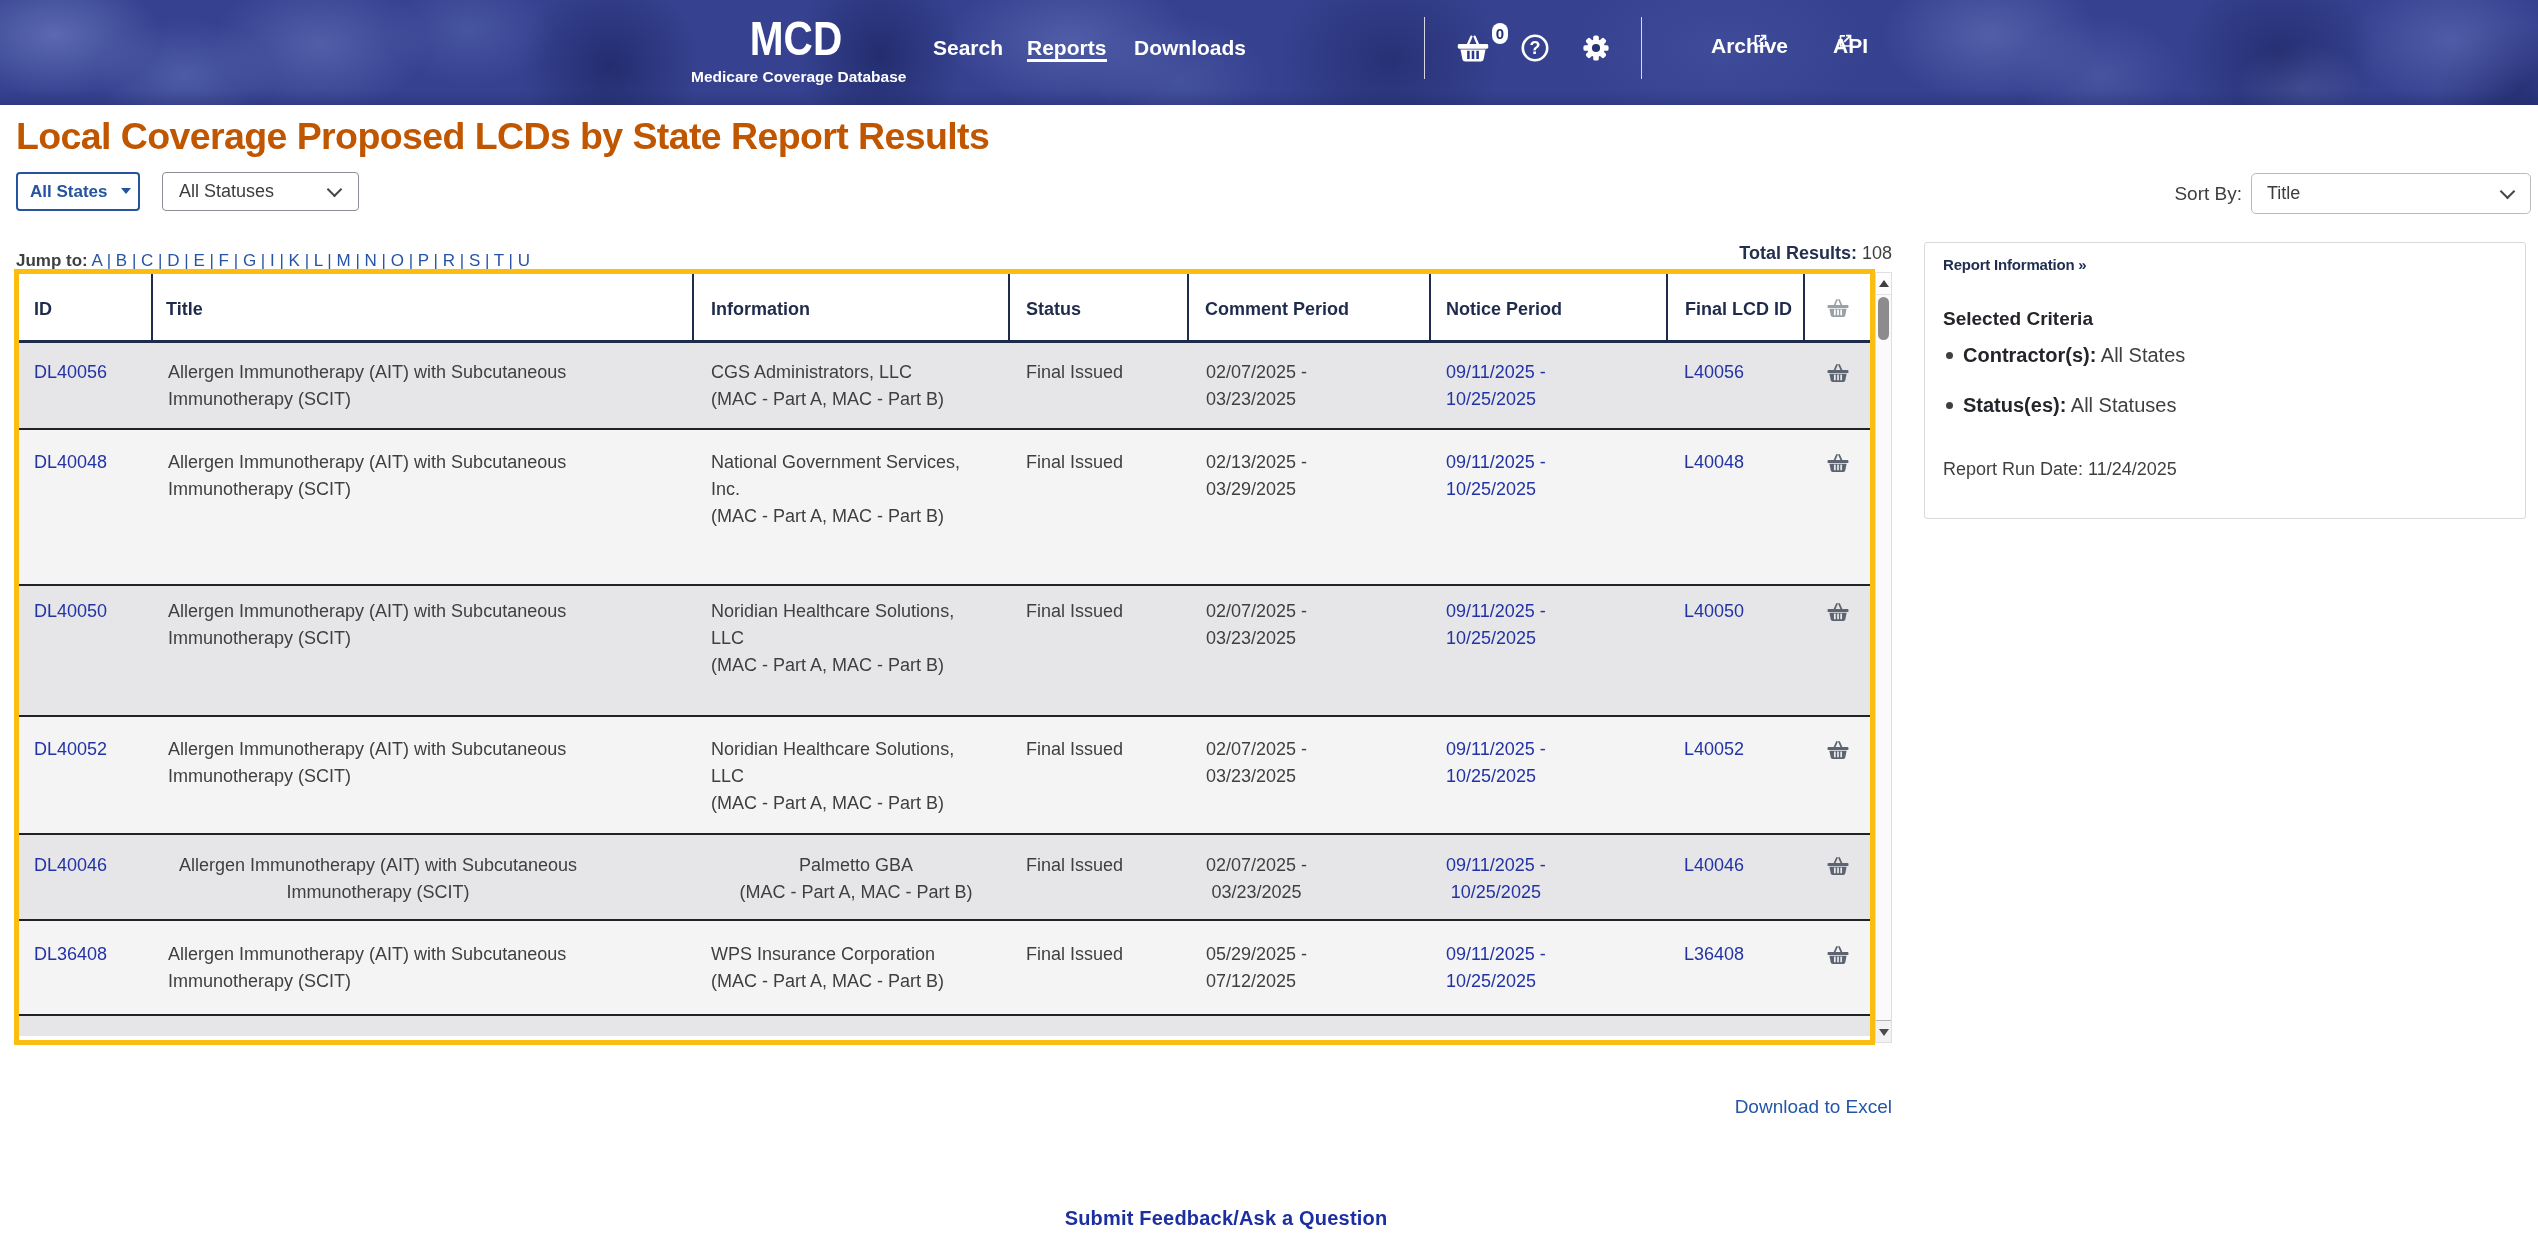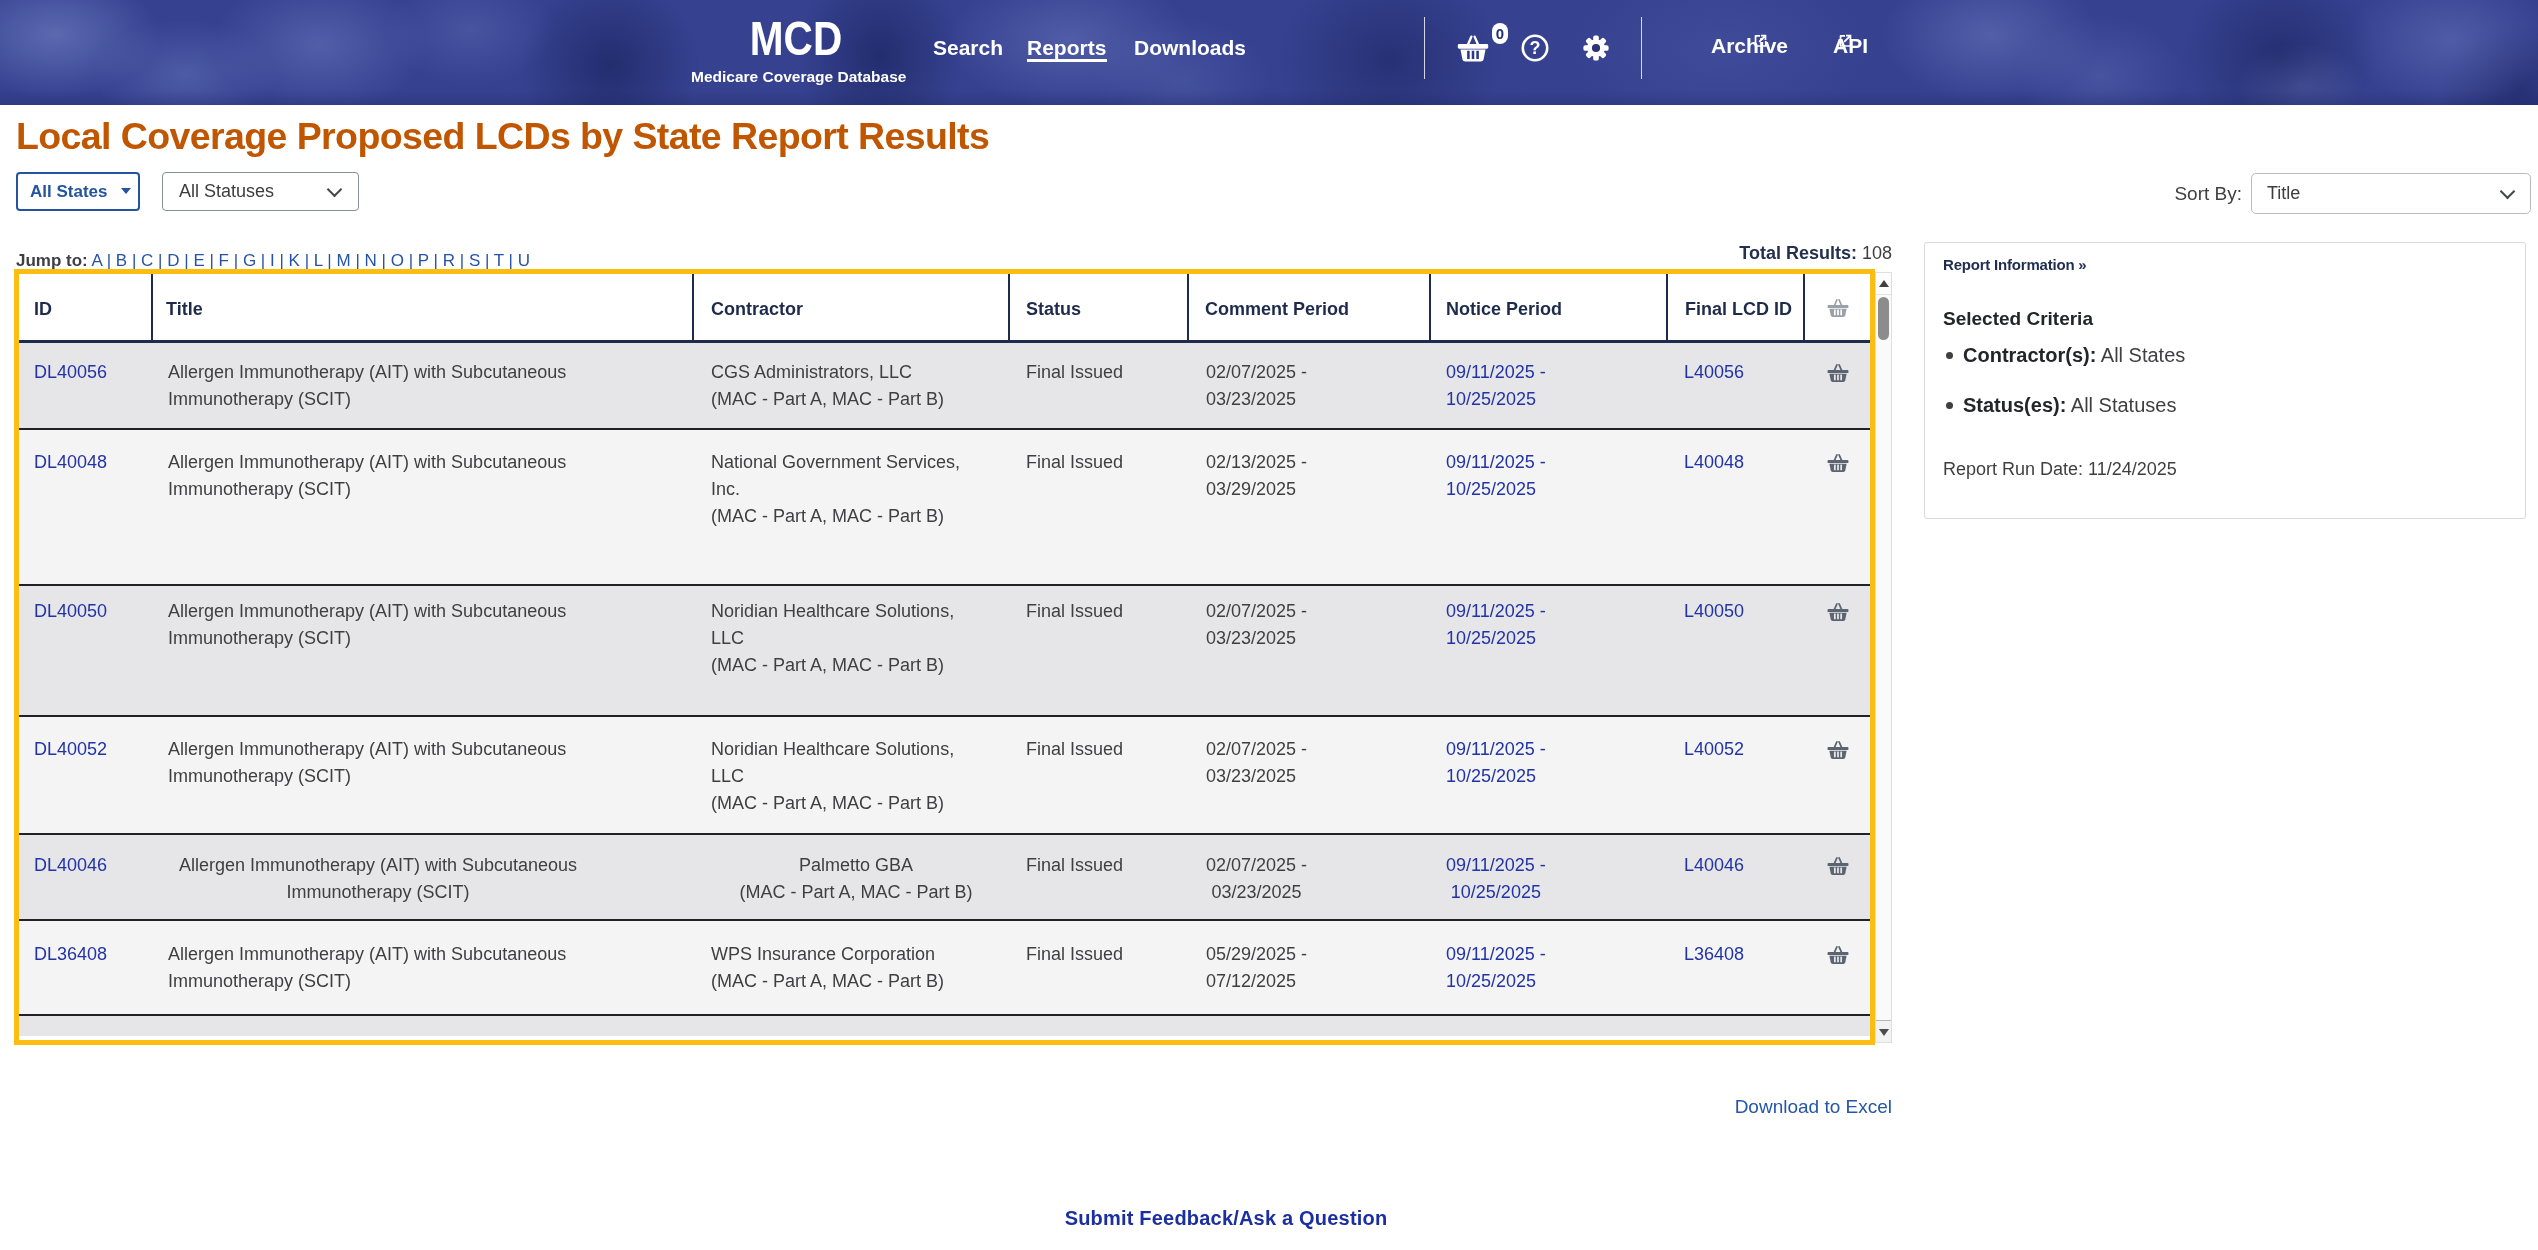--- a/index.html
+++ b/index.html
@@ -180,21 +180,21 @@
 <div class="abs" id="lbl-sort">Sort By:</div>
 <div class="abs sel" id="sel-sort">Title<span class="chev" style="right:17px; top:12px;"></span></div>
 
 <div class="abs" id="jump"><b>Jump to:</b> <a>A</a> | <a>B</a> | <a>C</a> | <a>D</a> | <a>E</a> | <a>F</a> | <a>G</a> | <a>I</a> | <a>K</a> | <a>L</a> | <a>M</a> | <a>N</a> | <a>O</a> | <a>P</a> | <a>R</a> | <a>S</a> | <a>T</a> | <a>U</a></div>
 <div class="abs" id="totres"><b>Total Results:</b> 108</div>
 
 <div class="abs" id="tbl">
   <div id="thead">
     <span class="h" style="left:15px;">ID</span>
     <span class="h" style="left:147px;">Title</span>
-    <span class="h" style="left:692px;">Contractor</span>
+    <span class="h" style="left:692px;">Information</span>
     <span class="h" style="left:1007px;">Status</span>
     <span class="h" style="left:1186px;">Comment Period</span>
     <span class="h" style="left:1427px;">Notice Period</span>
     <span class="h" style="left:1666px;">Final LCD ID</span>
     <span class="dv" style="left:132px;"></span>
     <span class="dv" style="left:673px;"></span>
     <span class="dv" style="left:989px;"></span>
     <span class="dv" style="left:1168px;"></span>
     <span class="dv" style="left:1410px;"></span>
     <span class="dv" style="left:1647px;"></span>

